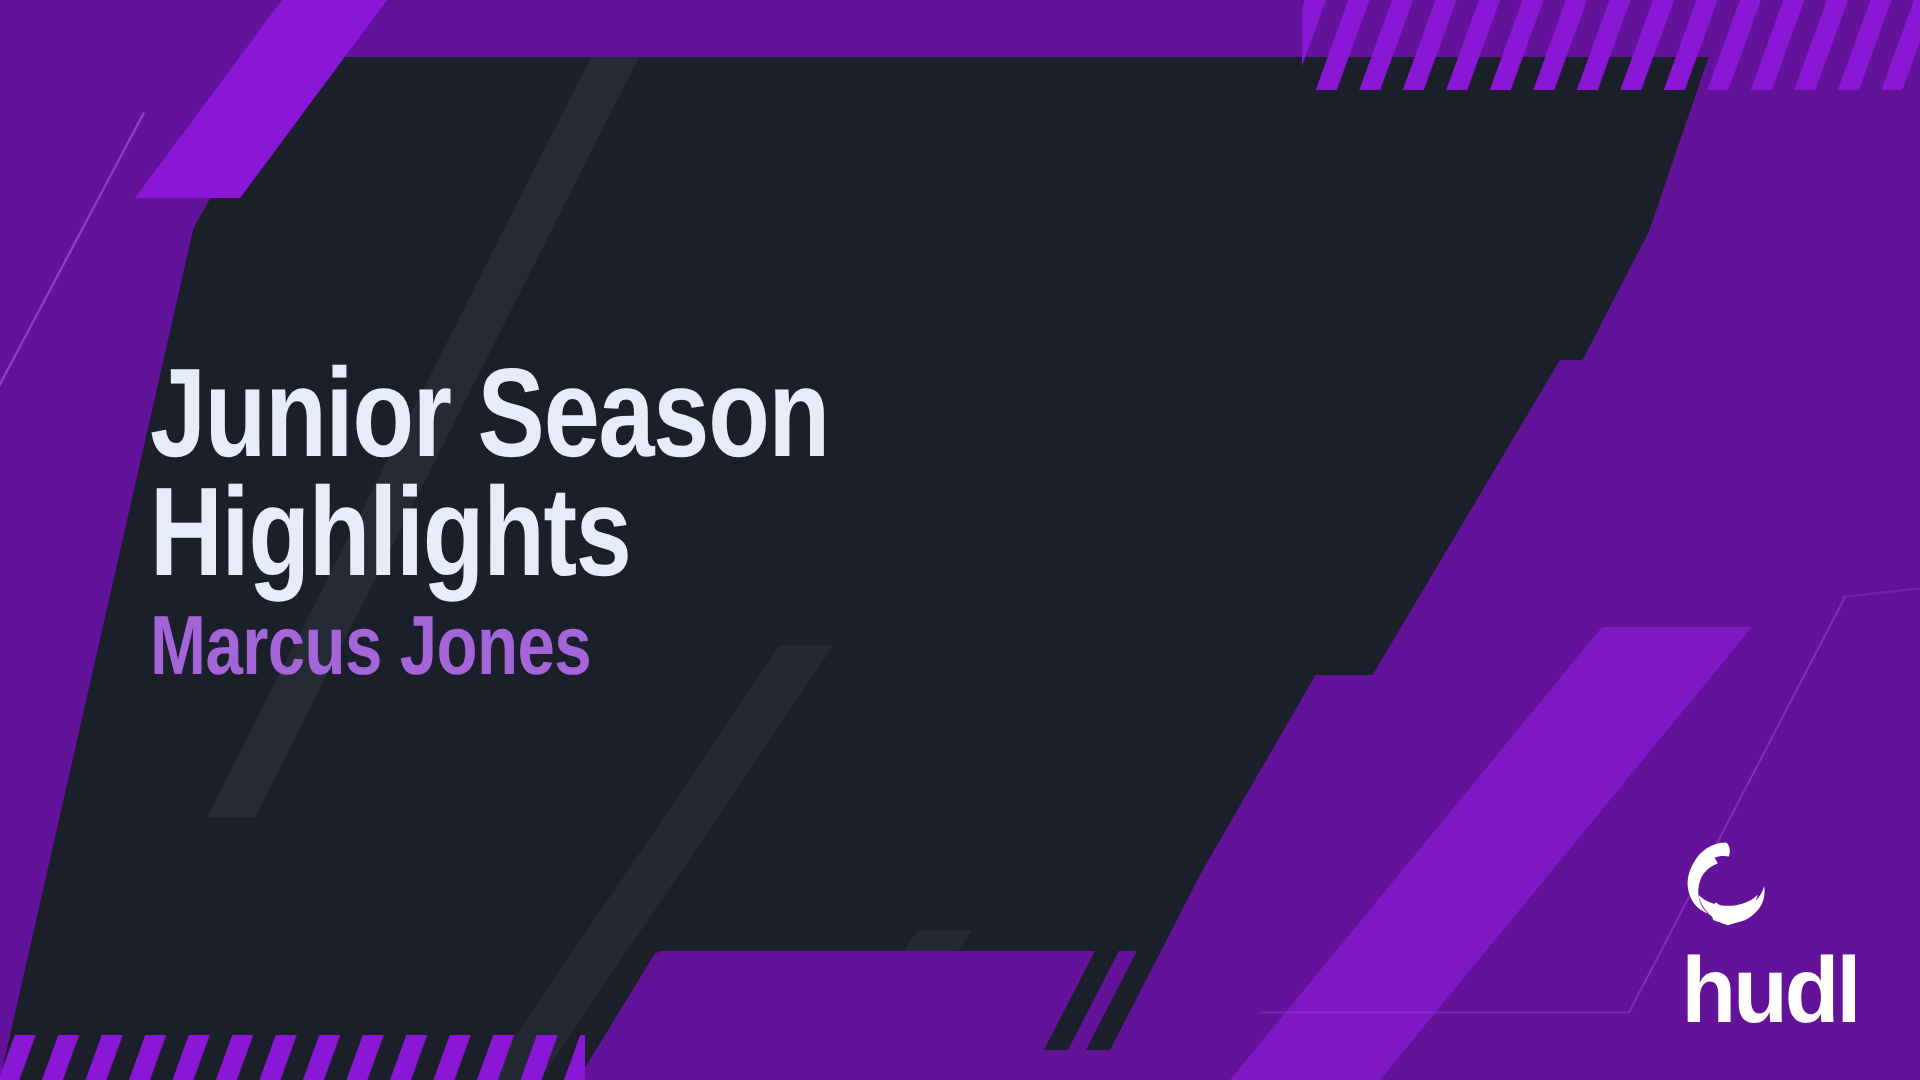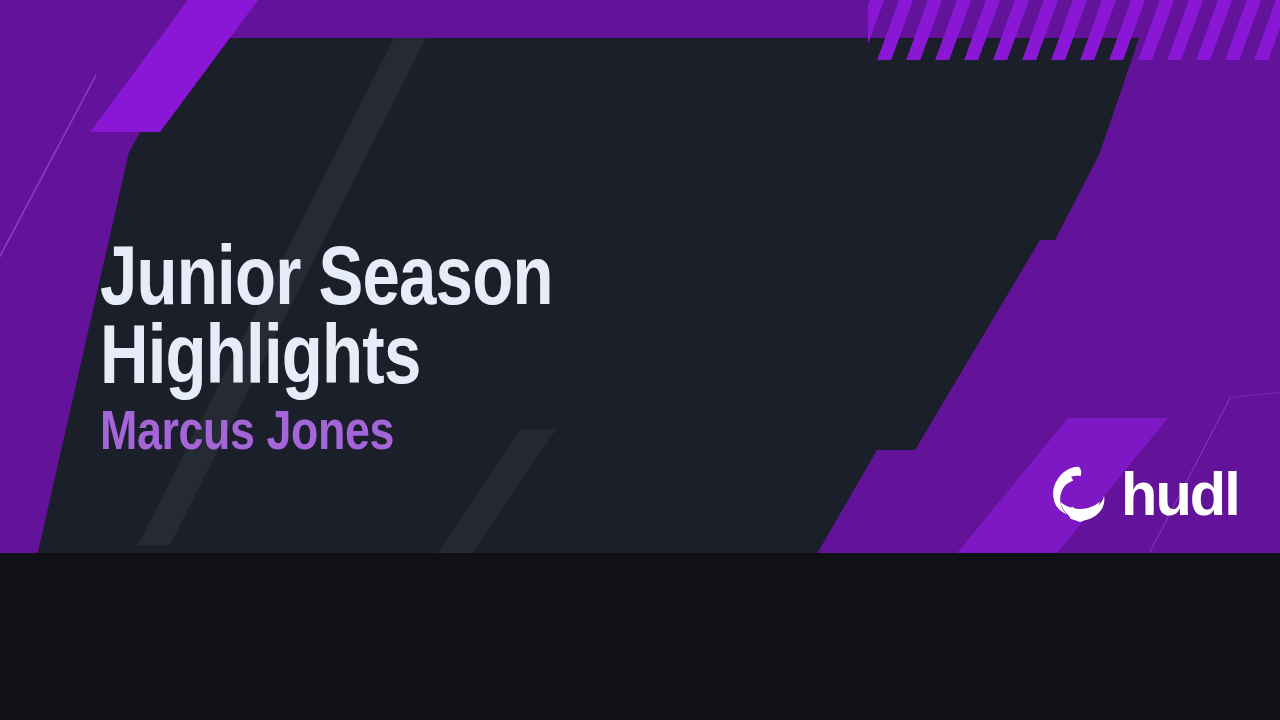--- a/index.html
+++ b/index.html
@@ -1,18 +1,18 @@
 <!DOCTYPE html>
 <html><head>
 <meta charset="utf-8">
 <style>
   html,body{margin:0;padding:0;background:#0f1117;}
   #card{
     position:relative;
-    width:1280px;height:553px;
+    width:1280px;height:720px;
     overflow:hidden;
     background:#631399;
     font-family:"Liberation Sans", sans-serif;
   }
   .layer{position:absolute;top:0;left:0;width:1280px;height:720px;}
   svg.layer{display:block;}
 
   
   #title-block{
     position:absolute;
@@ -47,20 +47,21 @@
   }
 
   
   #logo{
     position:absolute;
     right:36px;
     bottom:28px;
     display:flex;
     gap:10px;
     z-index:50;
+    flex-direction:column;
   }
   #logo-wordmark{
     font-family:"Liberation Sans", sans-serif;
     font-weight:bold;
     font-size:62px;
     letter-spacing:-2px;
     color:#FFFFFF;
     line-height:1;
     transform:scaleX(0.96);
     transform-origin:left center;

